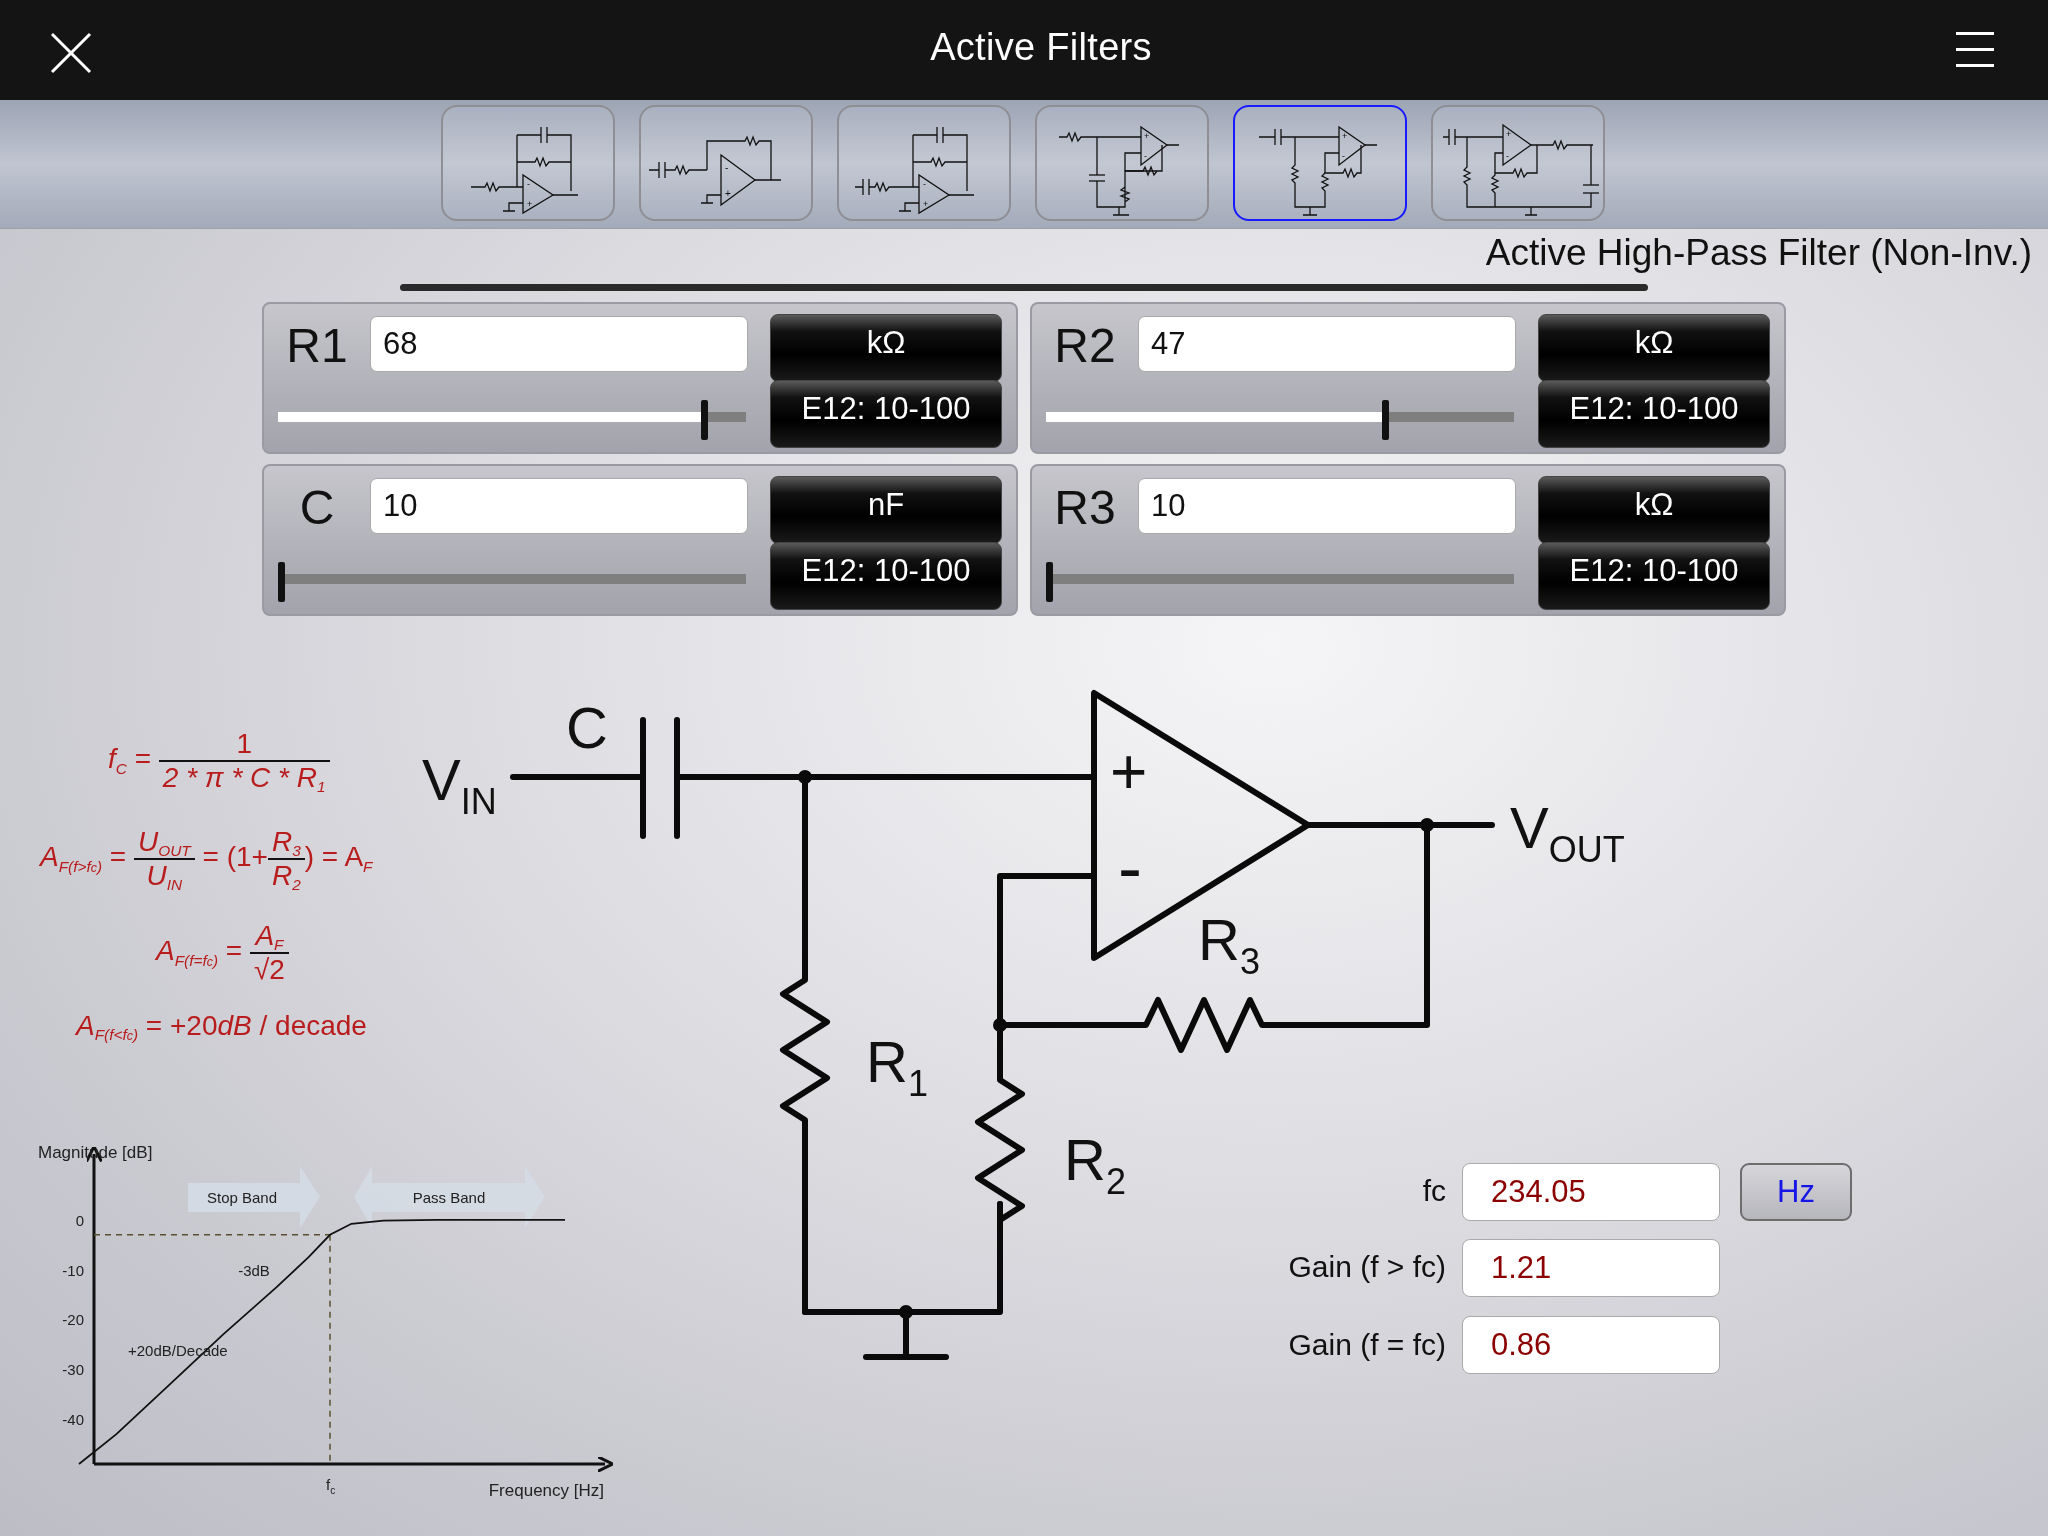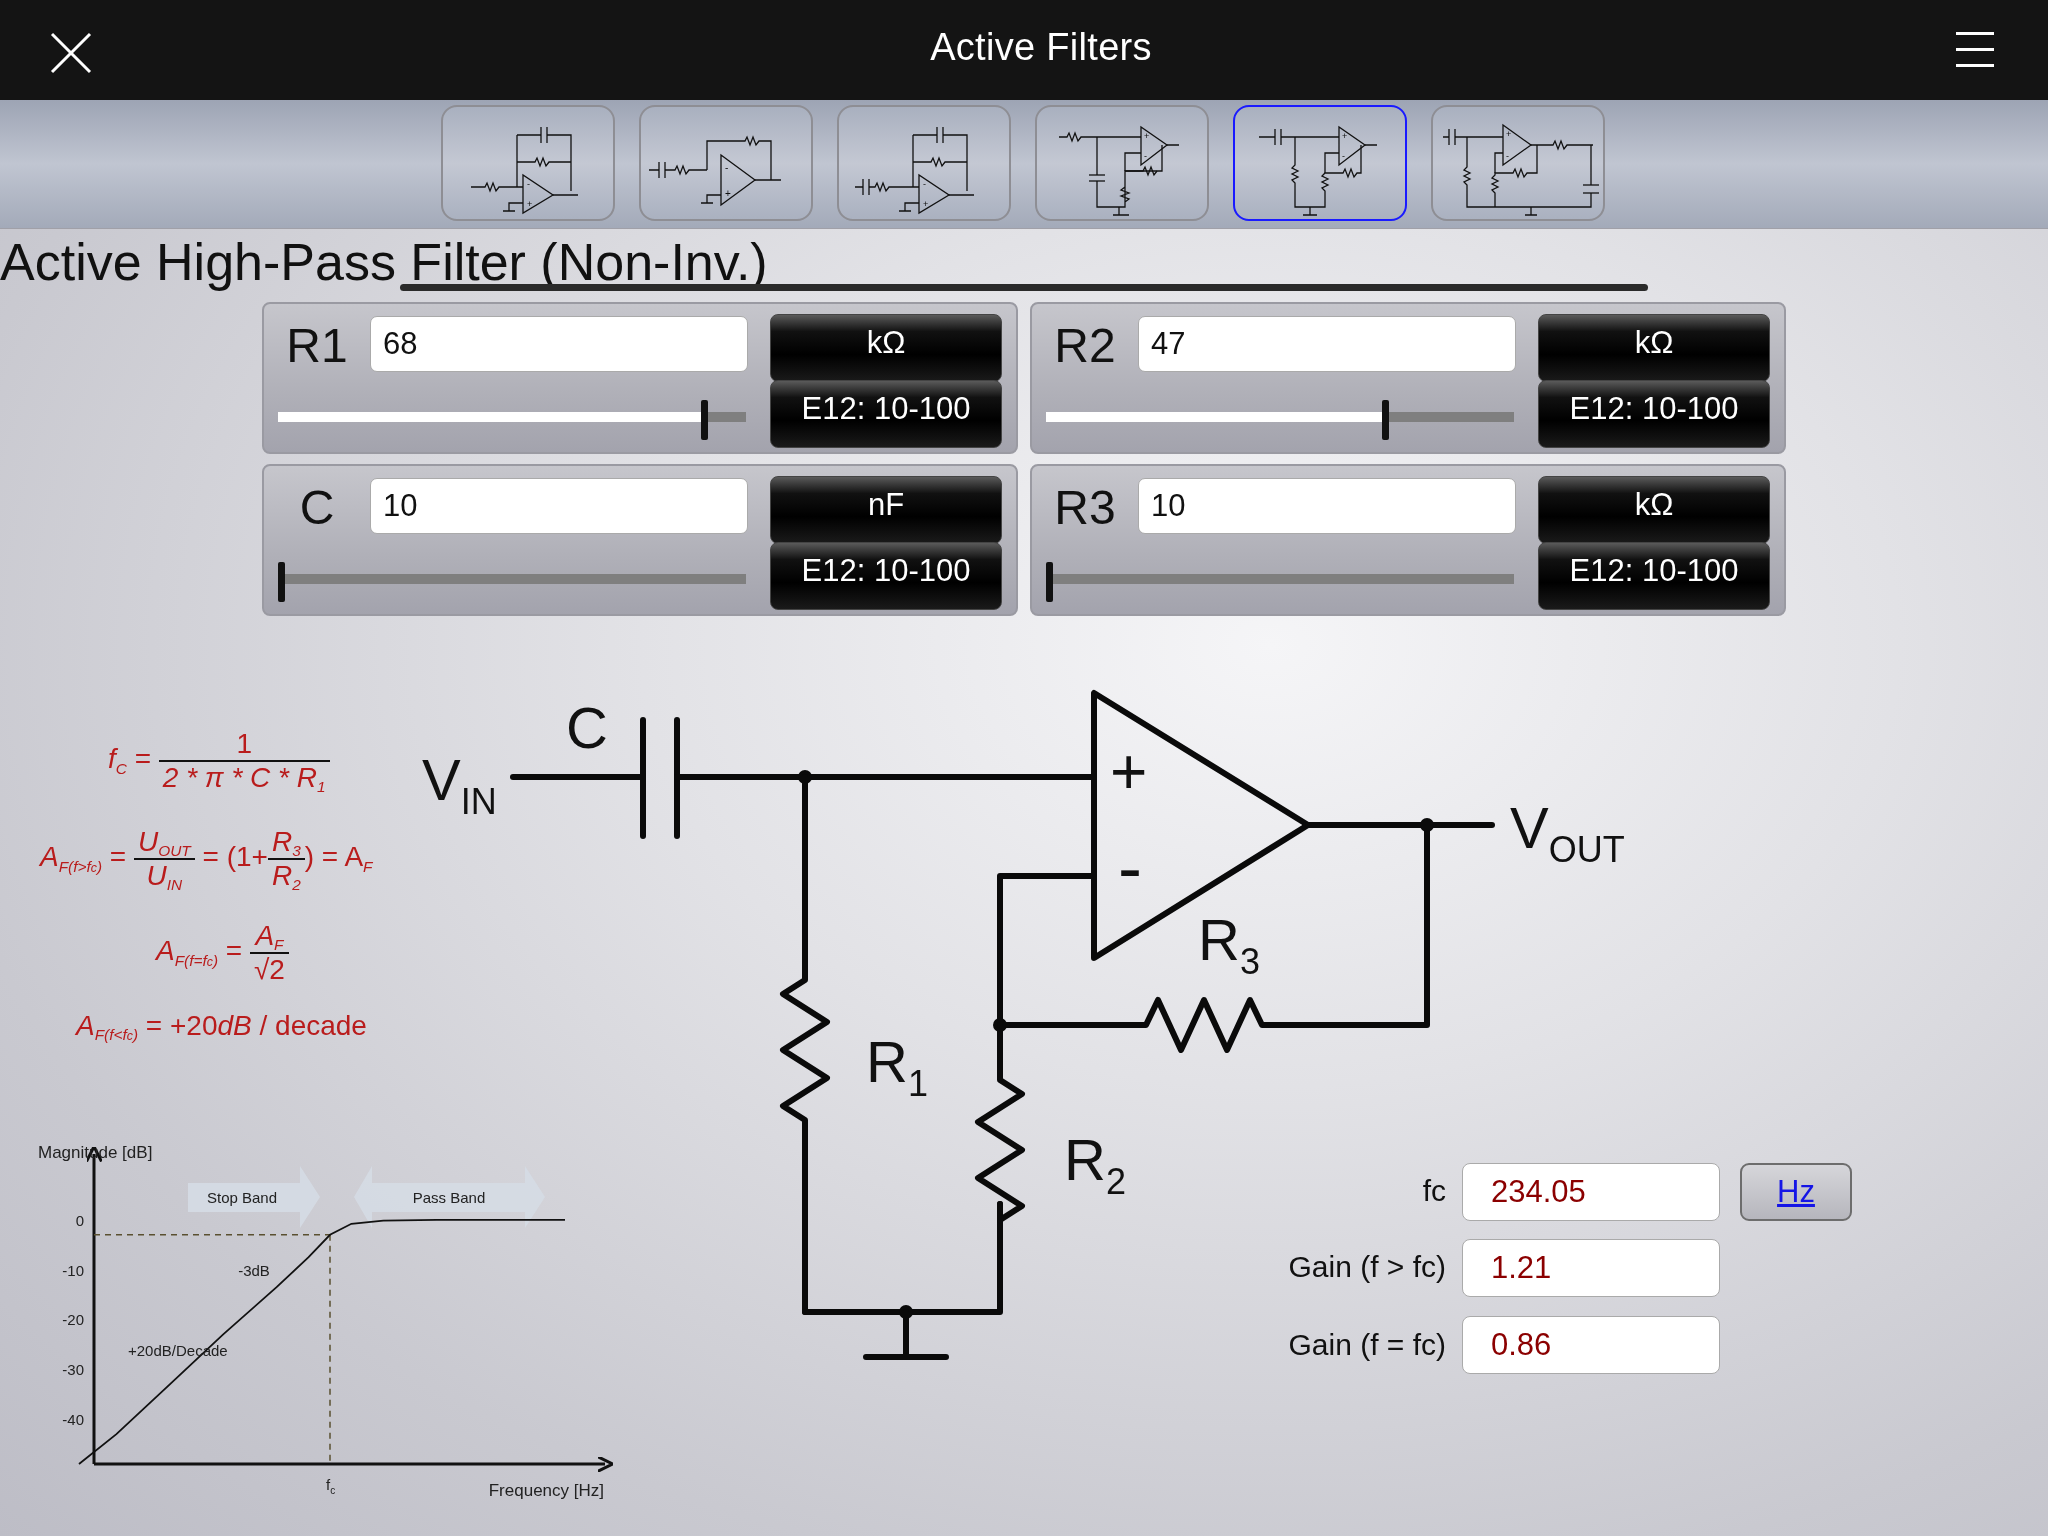--- a/index.html
+++ b/index.html
@@ -9,21 +9,21 @@
   .topbar{position:absolute;left:0;top:0;width:2048px;height:100px;background:#141414;}
   .close-btn{position:absolute;left:40px;top:22px;width:56px;height:56px;cursor:pointer;}
   .menu-btn{position:absolute;left:1954px;top:30px;width:42px;height:40px;cursor:pointer;}
   .app-title{position:absolute;left:0;right:0;top:26px;text-align:center;color:#fff;font-size:38px;font-weight:300;letter-spacing:0.3px;padding-left:34px;}
   .tabstrip{position:absolute;left:0;top:100px;width:2048px;height:128px;
     background:linear-gradient(180deg,#9da4b4 0%,#c0c5d1 50%,#a3aab9 100%);border-bottom:1px solid #a0a0a8;}
   .tab{position:absolute;top:105px;width:174px;height:116px;border:2px solid #8e8e94;border-radius:16px;box-sizing:border-box;
     background:linear-gradient(180deg,#a9b0bf 0%,#c4c8d3 50%,#aab1c0 100%);cursor:pointer;}
   .tab.active{border:2px solid #1a1aff;}
   .tab svg{position:absolute;left:0;top:0;width:170px;height:112px;}
-  .page-title{position:absolute;left:0;right:16px;top:232px;text-align:left;font-size:52px;color:#111;font-weight:400;}
+  .page-title{position:absolute;left:0;right:16px;top:232px;text-align:right;font-size:37px;color:#111;font-weight:400;}
   .title-rule{position:absolute;left:400px;top:284px;width:1248px;height:7px;background:#2a2a2a;border-radius:4px;}
   .panel{position:absolute;width:756px;height:152px;border:2px solid #9a9aa2;border-radius:8px;box-sizing:border-box;
     background:linear-gradient(180deg,#c6c6cc 0%,#b0b0b8 60%,#a3a3ad 100%);}
   .panel .plabel{position:absolute;left:18px;top:14px;font-size:48px;color:#111;width:70px;text-align:center;}
   .panel .pinput{position:absolute;left:106px;top:12px;width:378px;height:56px;border-radius:7px;border:1px solid #aaa;background:#fff;
     box-sizing:border-box;font-size:31px;padding:0 12px;line-height:54px;color:#111;font-family:"Liberation Sans",sans-serif;}
   .panel .ubtn{position:absolute;left:506px;width:232px;height:68px;border-radius:8px;box-sizing:border-box;border:1px solid #444;
     background:linear-gradient(180deg,#5a5a5a 0%,#111 25%,#000 60%,#1a1a1a 100%);color:#fff;font-size:31px;text-align:center;line-height:56px;cursor:pointer;}
   .panel .ubtn.u{top:10px;}
   .panel .ubtn.r{top:76px;}
@@ -34,21 +34,21 @@
   .formula{position:absolute;color:#b91c1c;font-family:"Liberation Sans",sans-serif;}
   .it{font-style:italic;}
   .sub{font-size:0.55em;position:relative;top:0.35em;}
   .frac{display:inline-block;vertical-align:middle;text-align:center;}
   .frac .num{display:block;border-bottom:2px solid #111;padding:0 4px;}
   .frac .den{display:block;padding:0 4px;}
   .result-label{position:absolute;font-size:30px;color:#111;text-align:right;width:240px;}
   .result-box{position:absolute;left:1462px;width:258px;height:58px;border:1px solid #aaa;border-radius:8px;background:#fff;box-sizing:border-box;
     font-size:31px;color:#8b0000;line-height:56px;padding-left:28px;}
   .hz-btn{position:absolute;left:1740px;top:1163px;width:112px;height:58px;border:2px solid #6d6d6d;border-radius:9px;box-sizing:border-box;
-    background:linear-gradient(180deg,#d6d6da,#b6b6bd);color:#1515e6;font-size:31px;text-align:center;line-height:54px;cursor:pointer;text-decoration:underline;}
+    background:linear-gradient(180deg,#d6d6da,#b6b6bd);color:#1515e6;font-size:31px;text-align:center;line-height:54px;cursor:pointer;}
   svg text{font-family:"Liberation Sans",sans-serif;}
 </style>
 </head>
 <body>
 
 <div class="topbar">
   <div class="close-btn">
     <svg width="56" height="56" viewBox="0 0 56 56">
       <line x1="12" y1="12" x2="50" y2="50" stroke="#fff" stroke-width="3"></line>
       <line x1="50" y1="12" x2="12" y2="50" stroke="#fff" stroke-width="3"></line>

